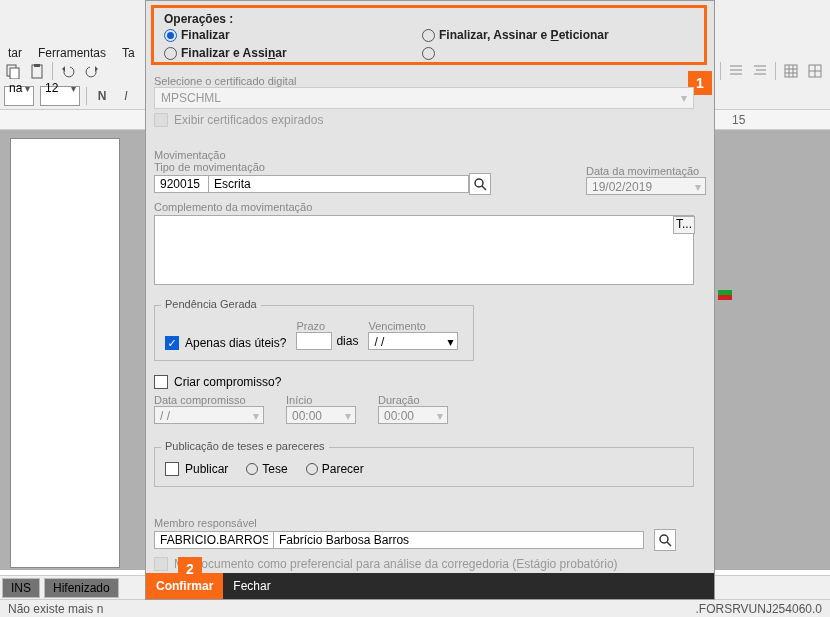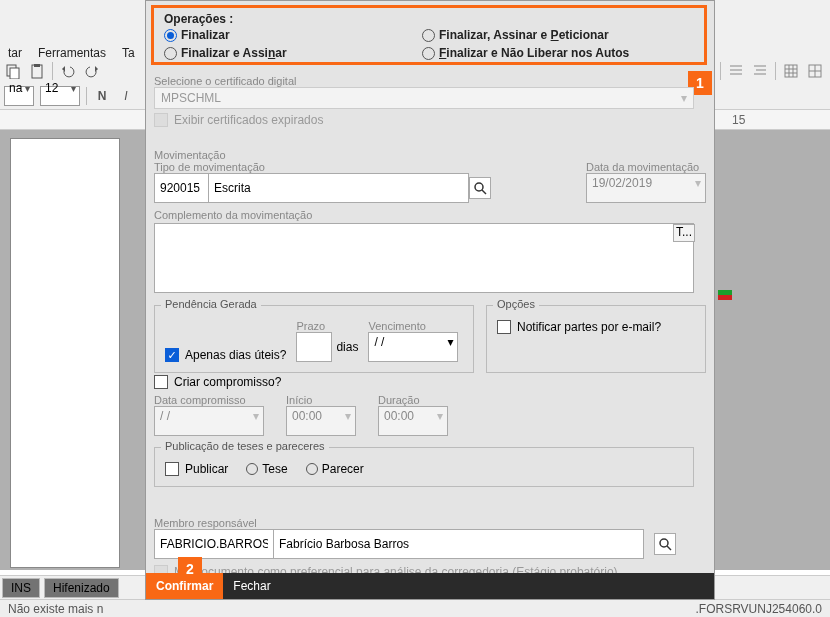--- a/index.html
+++ b/index.html
@@ -46,21 +46,21 @@
   .sec-lbl { color: #888; font-size: 11px; }
   .cert { top: 74px; }
   .cert-field { width: 540px; height: 22px; background: #f3f3f3; border: 1px solid #ccc; padding: 3px 6px; color: #999; position: relative; }
   .cert-field::after { content: "▾"; position: absolute; right: 6px; color: #bbb; }
   .chk-dis { display: inline-flex; align-items: center; gap: 6px; color: #999; margin-top: 4px; }
   .chk-dis .b { width: 14px; height: 14px; background: #ddd; border: 1px solid #ccc; }
   
   .mov { top: 148px; }
   .row { display: flex; gap: 16px; align-items: flex-end; }
   .col { display: flex; flex-direction: column; }
-  .input { background: #fff; border: 1px solid #aaa; height: 30px; padding: 2px 5px; }
+  .input { background: #fff; border: 1px solid #aaa; height: 18px; padding: 2px 5px; }
   .input.ro { background: #f3f3f3; color: #888; }
   .search-btn { width: 22px; height: 22px; background: #fff; border: 1px solid #aaa; display: inline-flex; align-items: center; justify-content: center; }
   .textarea { width: 540px; height: 70px; background: #fff; border: 1px solid #aaa; margin-top: 2px; position: relative; }
   .t-btn { position: absolute; right: -2px; top: 0; width: 22px; height: 18px; background: #f3f3f3; border: 1px solid #aaa; text-align: center; }
   
   .pend { top: 304px; }
   .groupbox { border: 1px solid #bbb; position: relative; padding: 14px 10px 10px; }
   .groupbox .gt { position: absolute; top: -8px; left: 6px; background: #e4e4e4; padding: 0 4px; color: #555; font-size: 11px; }
   .chk { display: inline-flex; align-items: center; gap: 6px; }
   .chk .b { width: 14px; height: 14px; background: #fff; border: 1px solid #555; display: inline-flex; align-items: center; justify-content: center; }
@@ -193,21 +193,20 @@
       <label class="radio">
           <span class="c"></span>
           <span>Finalizar, Assinar e <span class="underline-accel">P</span>eticionar</span>
         </label>
       <label class="radio">
           <span class="c"></span>
           <span>Finalizar e Assi<span class="underline-accel">n</span>ar</span>
         </label>
       <label class="radio">
           <span class="c"></span>
-          <span><span class="underline-accel">F</span>inalizar e Não Liberar nos Autos</span>
         </label>
     </div>
   </div>
   <div class="badge badge1">1</div>
 
   <div class="section cert">
     <div class="sec-lbl">Selecione o certificado digital</div>
     <div class="cert-field">MPSCHML</div>
     <div class="chk-dis">
         <span class="b"></span>
@@ -263,27 +262,20 @@
           </div>
           <div class="col">
             <span class="sec-lbl">Vencimento</span>
             <div class="input" style="width:90px;position:relative">
               <span>/  /</span>
               <span style="position:absolute;right:4px">▾</span>
             </div>
           </div>
         </div>
       </div>
-      <div class="groupbox" style="flex:1">
-        <span class="gt">Opções</span>
-        <label class="chk">
-            <span class="b"></span>
-            <span>Notificar partes por e-mail?</span>
-          </label>
-      </div>
     </div>
   </div>
 
   <div class="section comp">
     <label class="chk">
         <span class="b"></span>
         <span>Criar compromisso?</span>
       </label>
     <div class="row" style="gap:22px;margin-top:2px">
       <div class="col">

